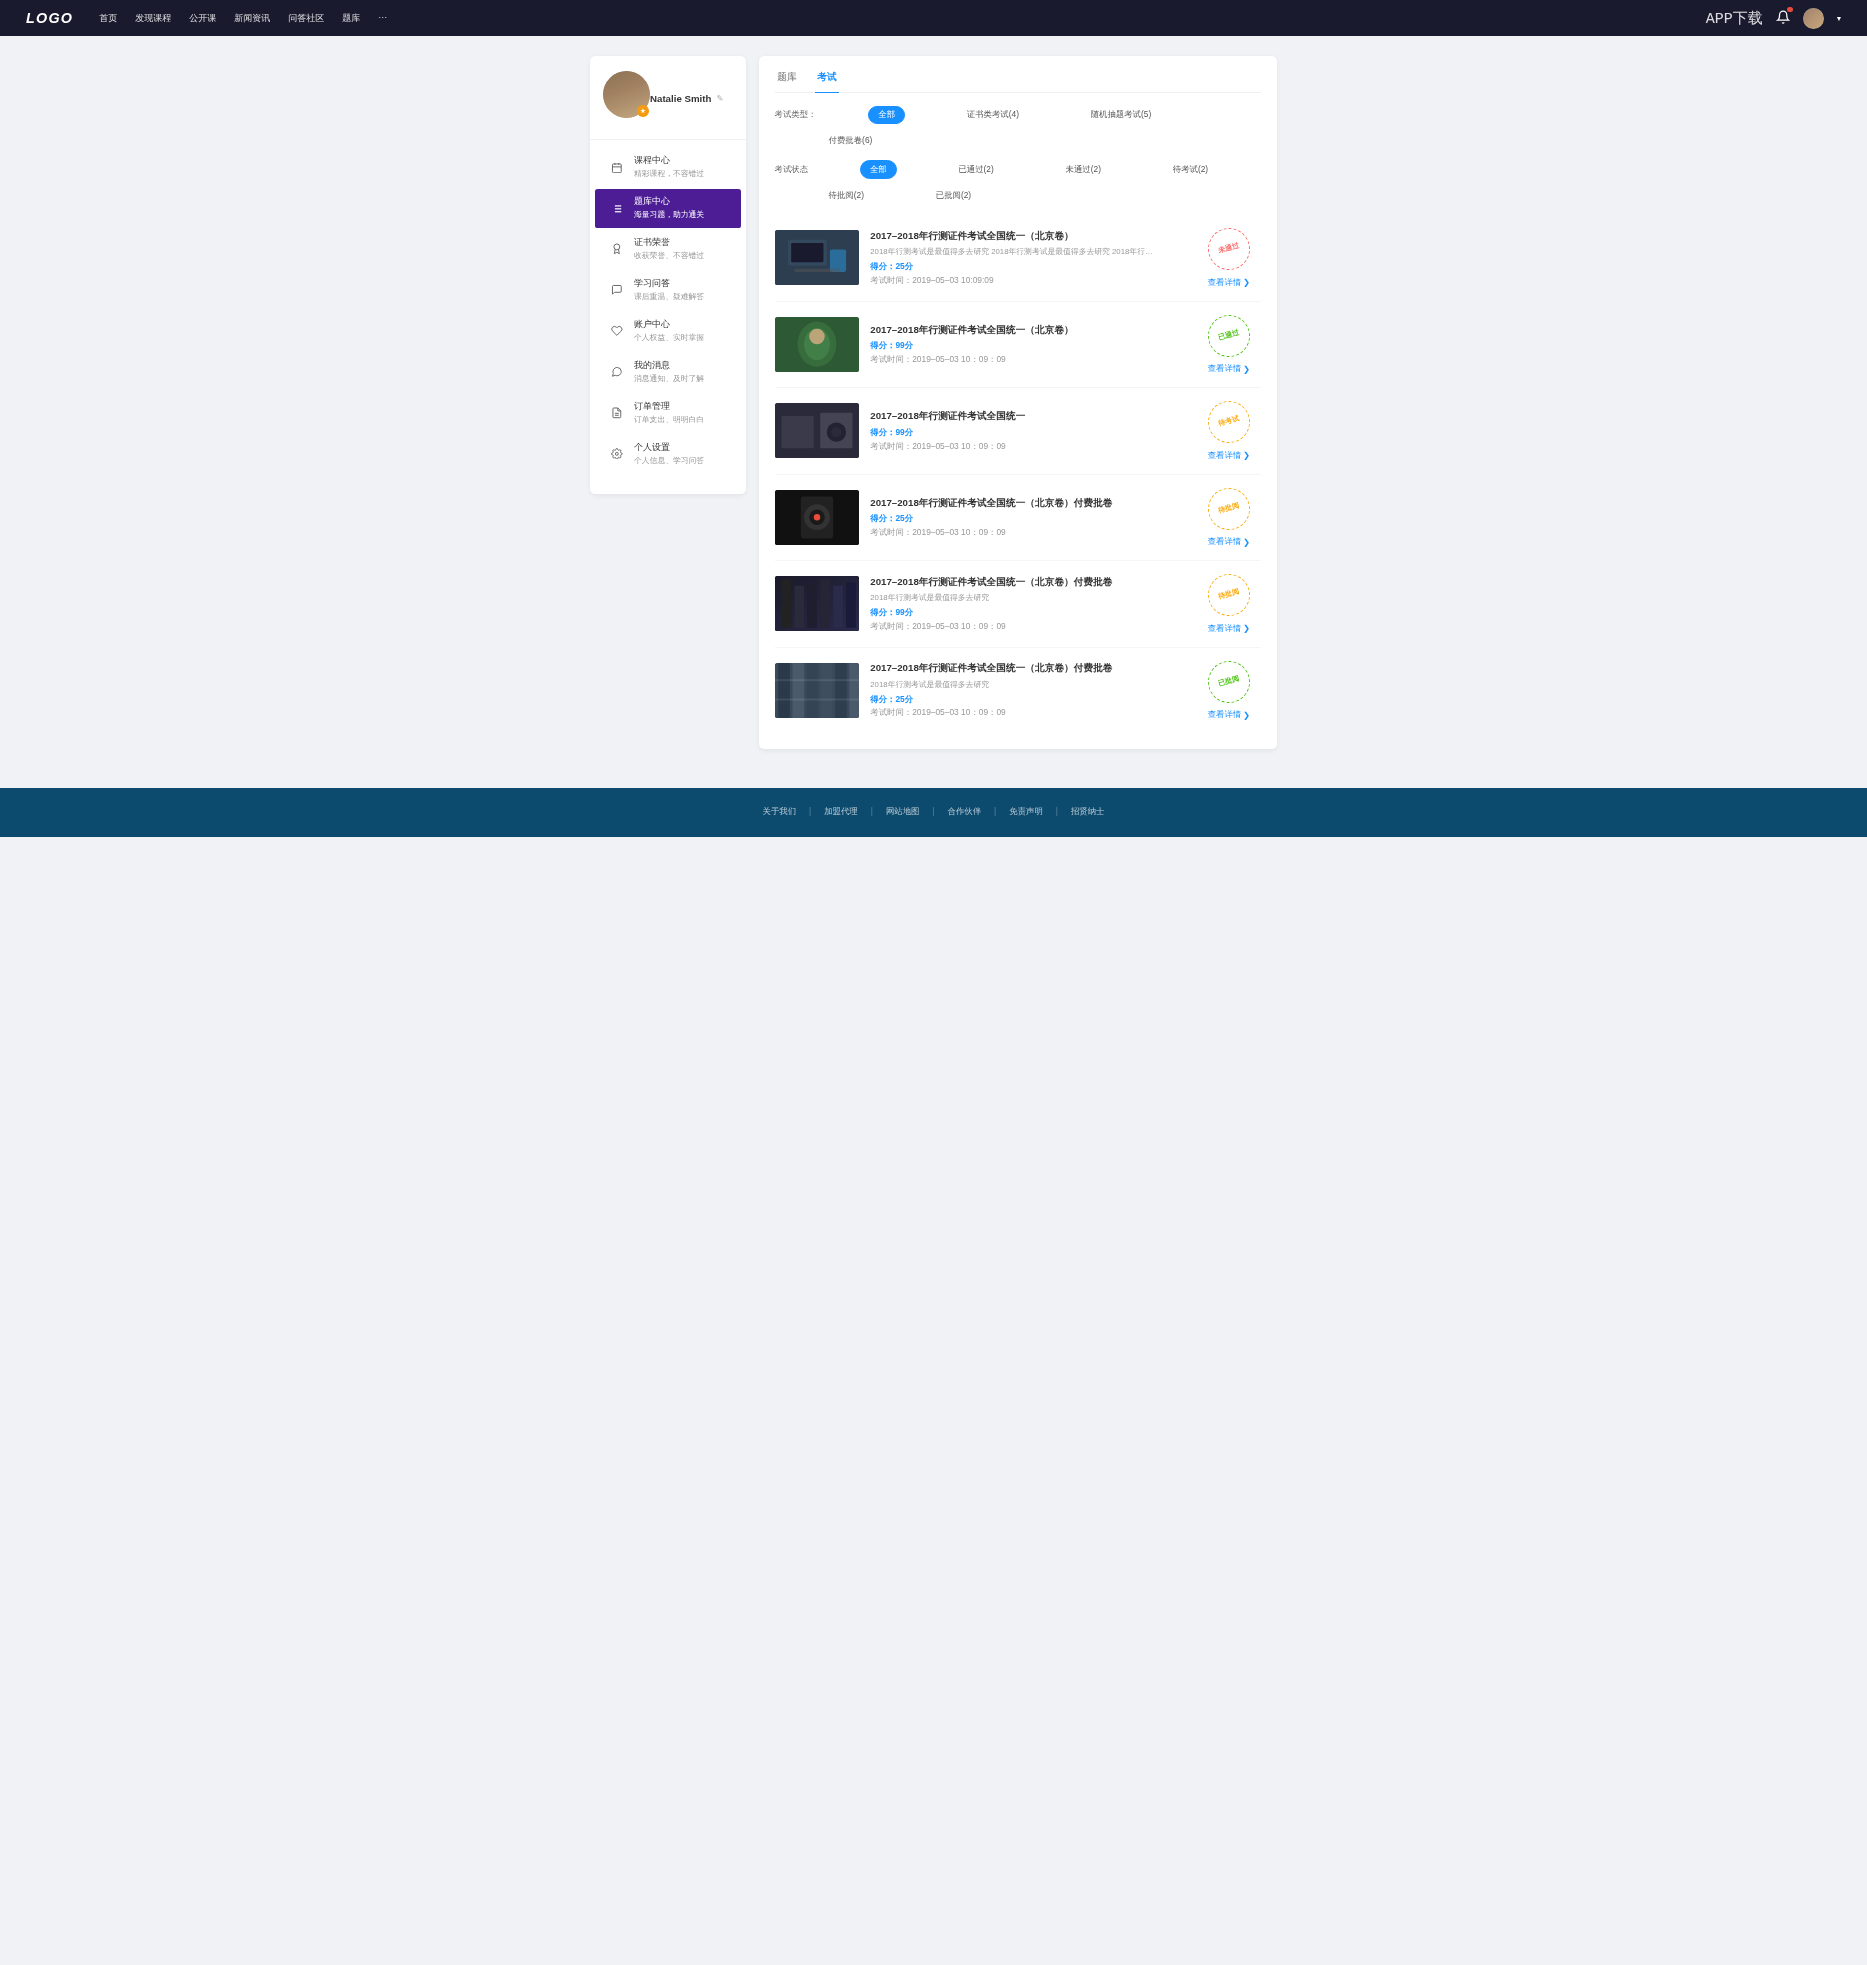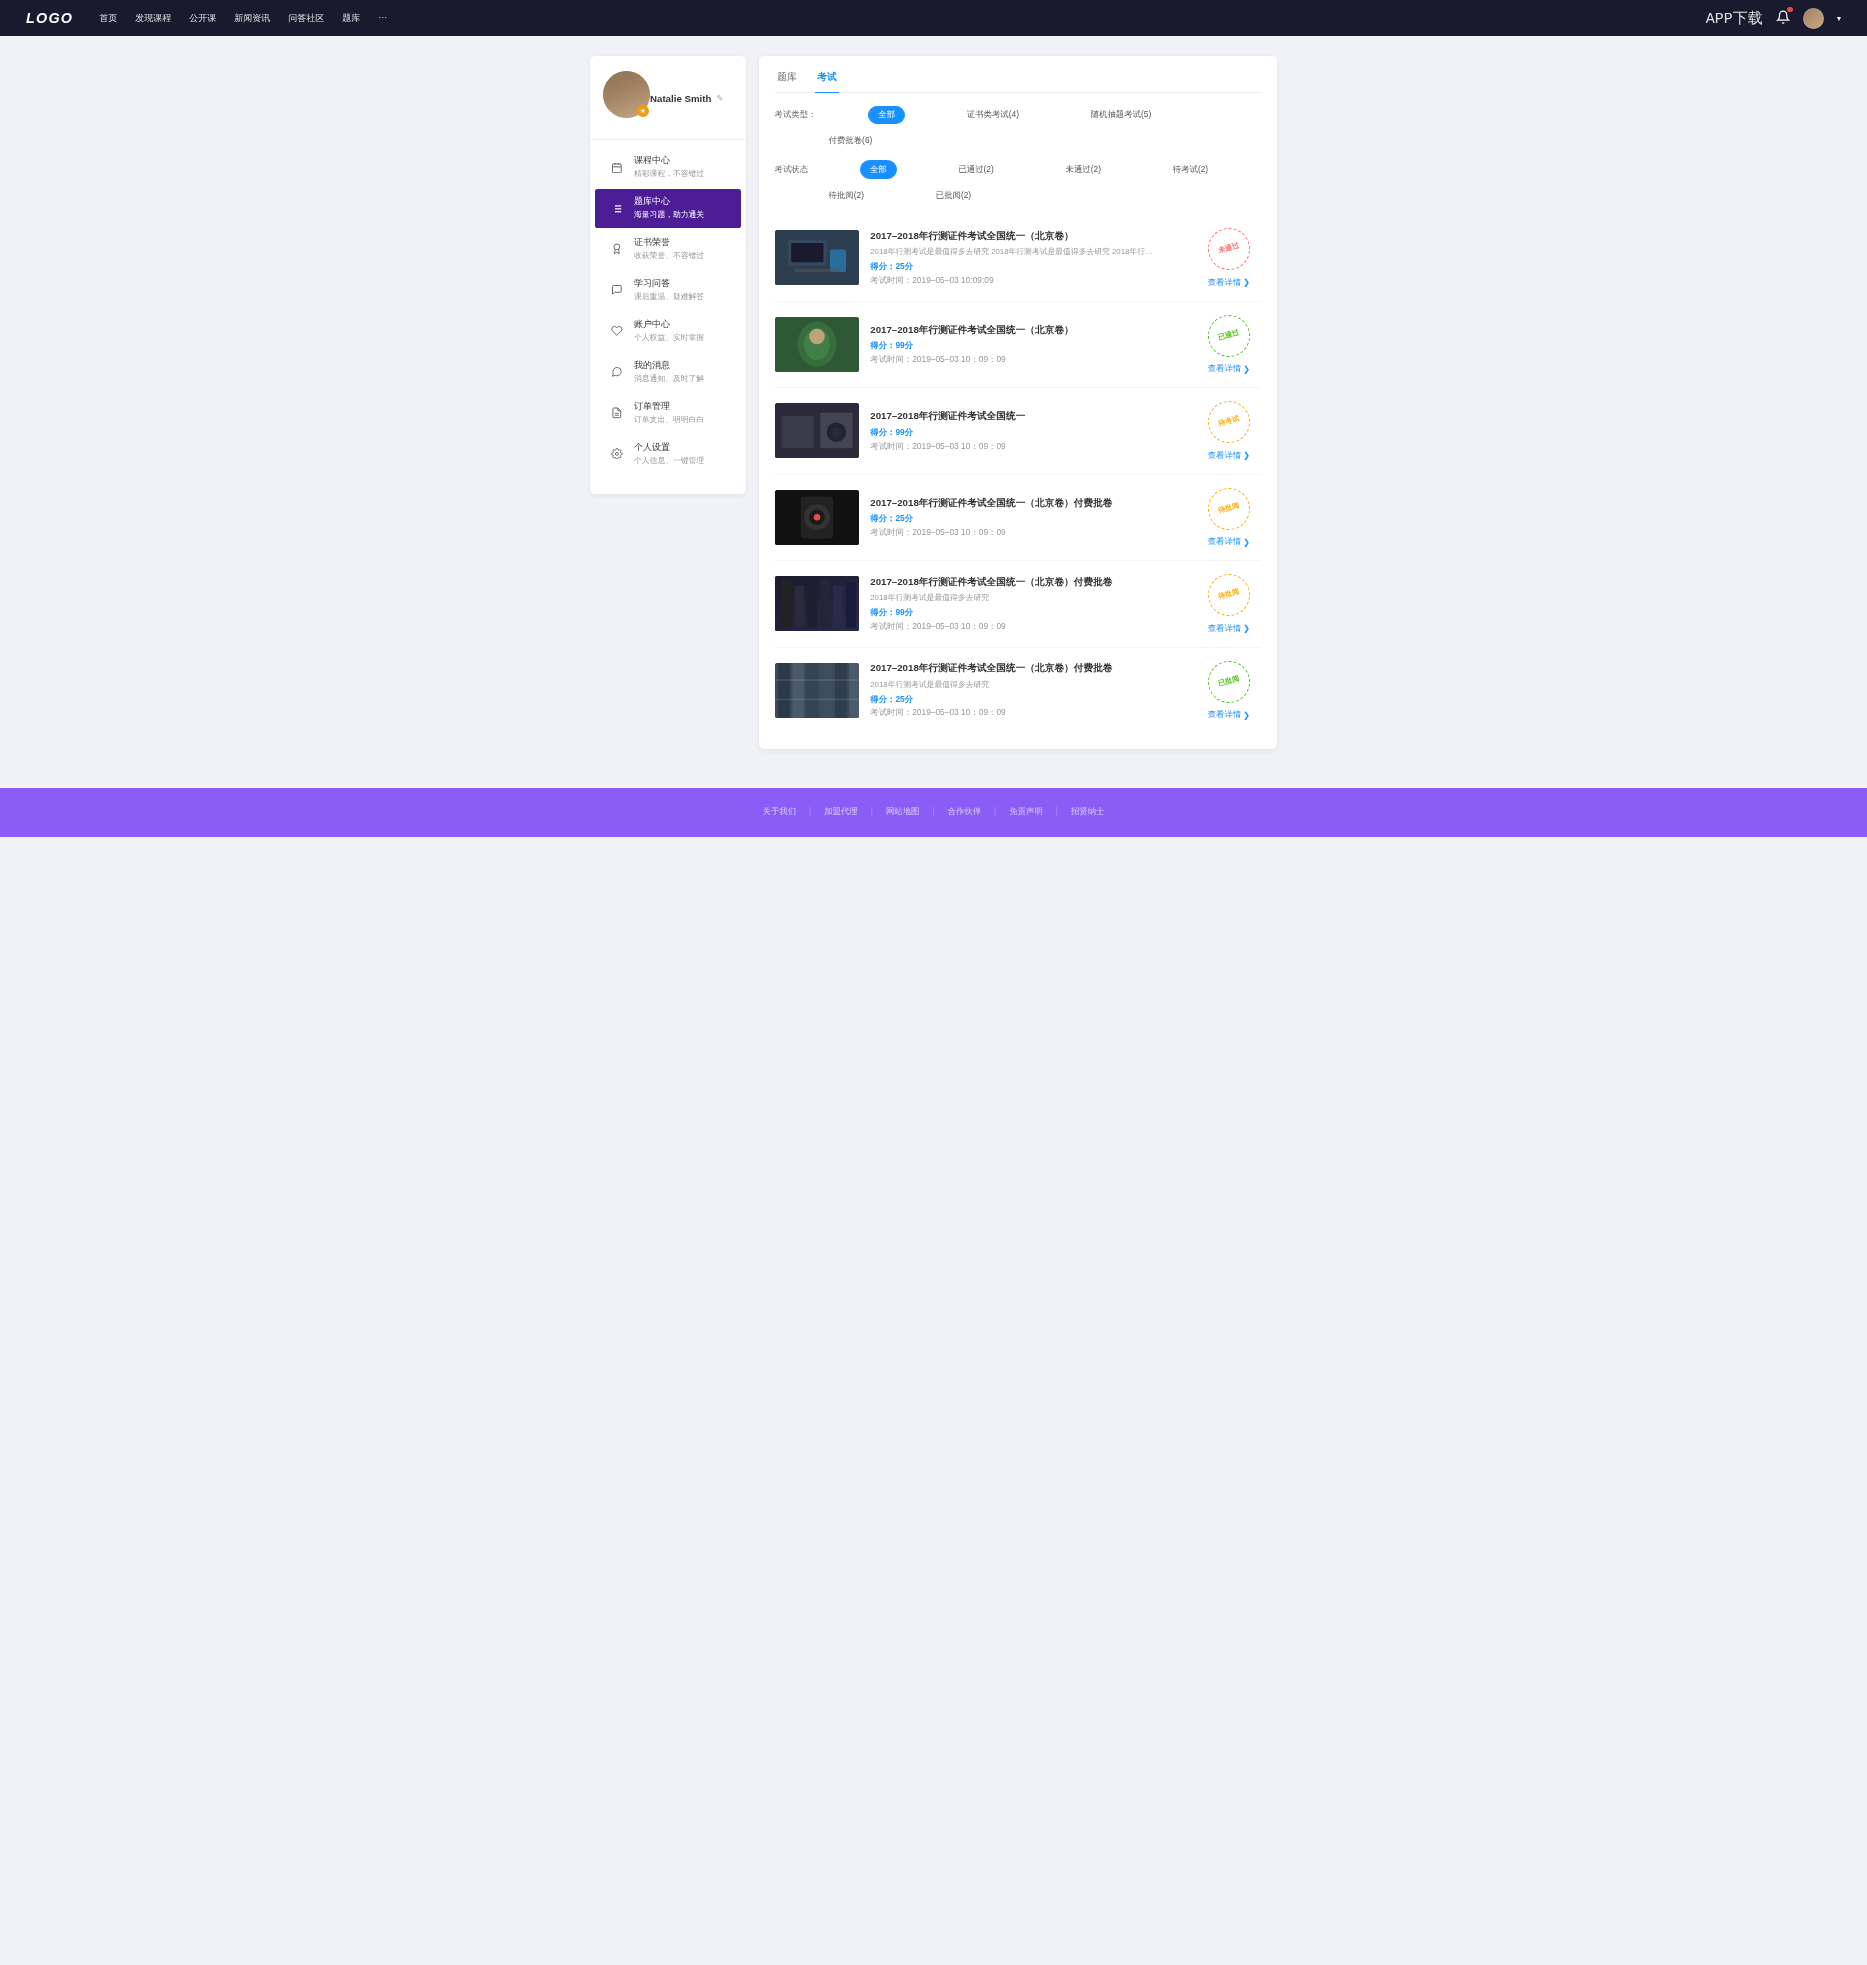--- a/index.html
+++ b/index.html
@@ -367,21 +367,21 @@
       color: #1890ff;
       cursor: pointer;
       display: flex;
       align-items: center;
       gap: 1.9px;
       white-space: nowrap;
     }
 
     
     .footer {
-      background: #8b5cf6;
+      background: #0c4a6e;
       padding: 18px 0 11.7px;
       margin-top: 19.5px;
     }
     .footer-links {
       display: flex;
       justify-content: center;
       align-items: center;
       gap: 13px;
       margin-bottom: 9px;
     }
@@ -555,21 +555,21 @@
 
       <div class="sidebar-item">
         <div class="sidebar-icon">
           <svg width="11.7" height="11.7" viewBox="0 0 24 24" fill="none" stroke="currentColor" stroke-width="2">
             <circle cx="12" cy="12" r="3"></circle>
             <path d="M19.4 15a1.65 1.65 0 0 0 .33 1.82l.06.06a2 2 0 0 1-2.83 2.83l-.06-.06a1.65 1.65 0 0 0-1.82-.33 1.65 1.65 0 0 0-1 1.51V21a2 2 0 0 1-4 0v-.09A1.65 1.65 0 0 0 9 19.4a1.65 1.65 0 0 0-1.82.33l-.06.06a2 2 0 0 1-2.83-2.83l.06-.06A1.65 1.65 0 0 0 4.68 15a1.65 1.65 0 0 0-1.51-1H3a2 2 0 0 1 0-4h.09A1.65 1.65 0 0 0 4.6 9a1.65 1.65 0 0 0-.33-1.82l-.06-.06a2 2 0 0 1 2.83-2.83l.06.06A1.65 1.65 0 0 0 9 4.68a1.65 1.65 0 0 0 1-1.51V3a2 2 0 0 1 4 0v.09a1.65 1.65 0 0 0 1 1.51 1.65 1.65 0 0 0 1.82-.33l.06-.06a2 2 0 0 1 2.83 2.83l-.06.06A1.65 1.65 0 0 0 19.4 9a1.65 1.65 0 0 0 1.51 1H21a2 2 0 0 1 0 4h-.09a1.65 1.65 0 0 0-1.51 1z"></path>
           </svg>
         </div>
         <div class="sidebar-text">
           <div class="sidebar-item-title">个人设置</div>
-          <div class="sidebar-item-sub">个人信息、一键管理</div>
+          <div class="sidebar-item-sub">个人信息、学习问答</div>
         </div>
       </div>
 
     </div>
   </aside>
 
   <main class="content">
 
     <div class="content-tabs">
       <div class="content-tab">题库</div>

